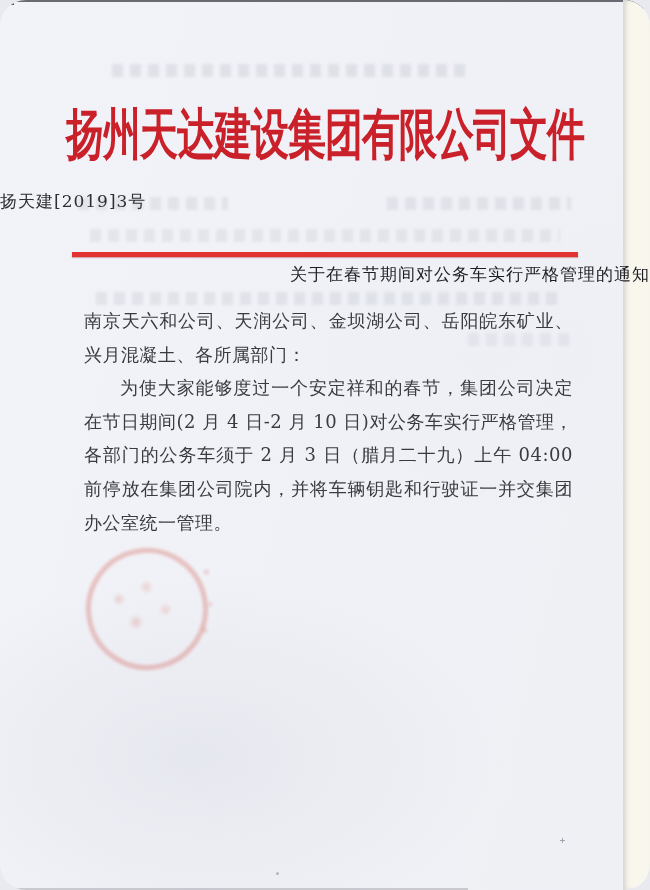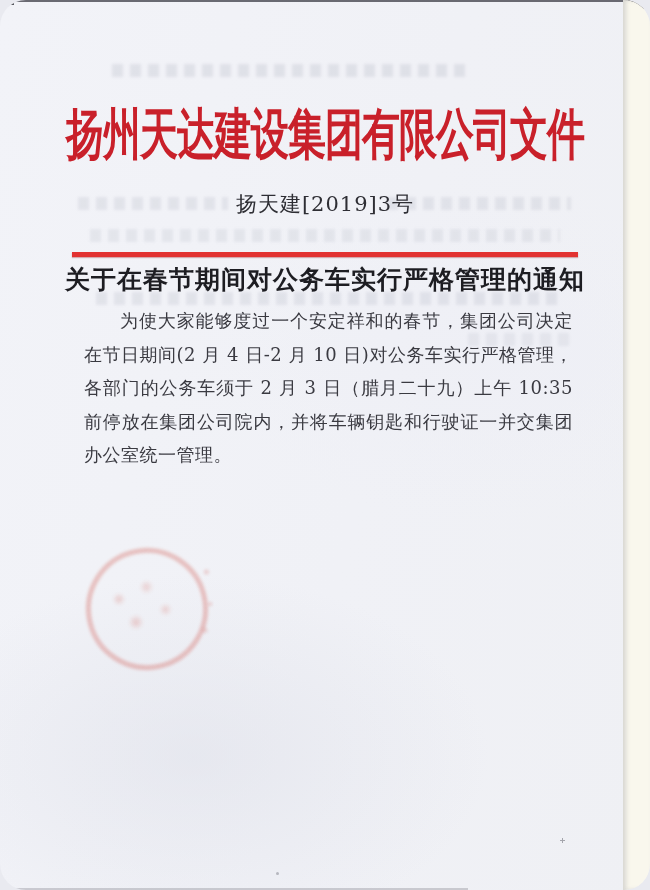--- a/index.html
+++ b/index.html
@@ -48,34 +48,34 @@
     text-align: center;
     font-size: 38px; font-weight: bold;
     letter-spacing: -1px;
     color: #c9202a;
     transform: scaleY(1.45);
     transform-origin: center top;
     white-space: nowrap;
   }
   .doc-number {
     position: absolute; top: 190px; left: 0; width: 100%;
-    text-align: center;
-    font-size: 21px;
+    text-align: left;
+    font-size: 17px;
     color: #2e2e34;
     letter-spacing: 1px;
   }
   .red-rule {
     position: absolute; top: 252px; left: 72px; width: 506px; height: 5px;
     background: #e23231;
     box-shadow: 0 1px 1px rgba(160,40,40,0.35);
   }
   .subject-title {
     position: absolute; top: 263px; left: 0; width: 100%;
-    text-align: center;
-    font-size: 25px; font-weight: bold;
+    text-align: right;
+    font-size: 17px; font-weight: normal;
     color: #1d1d22;
     letter-spacing: 1px;
   }
   .doc-body {
     position: absolute; top: 304px; left: 84px; width: 489px;
     font-size: 18px;
     line-height: 33.6px;
     color: #3a3a41;
     text-align: justify;
     letter-spacing: 0.5px;
@@ -154,19 +154,20 @@
 
   <div class="doc-header-title">扬州天达建设集团有限公司文件</div>
 
   <div class="doc-number">扬天建[2019]3号</div>
 
   <div class="red-rule"></div>
 
   <div class="subject-title">关于在春节期间对公务车实行严格管理的通知</div>
 
   <div class="doc-body">
-    <p class="indent">为使大家能够度过一个安定祥和的春节，集团公司决定在节日期间(2 月 4 日-2 月 10 日)对公务车实行严格管理，各部门的公务车须于 2 月 3 日（腊月二十九）上午 10:35 前停放在集团公司院内，并将车辆钥匙和行驶证一并交集团办公室统一管理。</p>
+    <p>南京天六和公司、天润公司、金坝湖公司、岳阳皖东矿业、兴月混凝土、各所属部门：</p>
+    <p class="indent">为使大家能够度过一个安定祥和的春节，集团公司决定在节日期间(2 月 4 日-2 月 10 日)对公务车实行严格管理，各部门的公务车须于 2 月 3 日（腊月二十九）上午 04:00 前停放在集团公司院内，并将车辆钥匙和行驶证一并交集团办公室统一管理。</p>
   </div>
 
   <div class="debris-1"></div>
   <div class="debris-2"></div>
 
 </div>
 
 </body></html>

